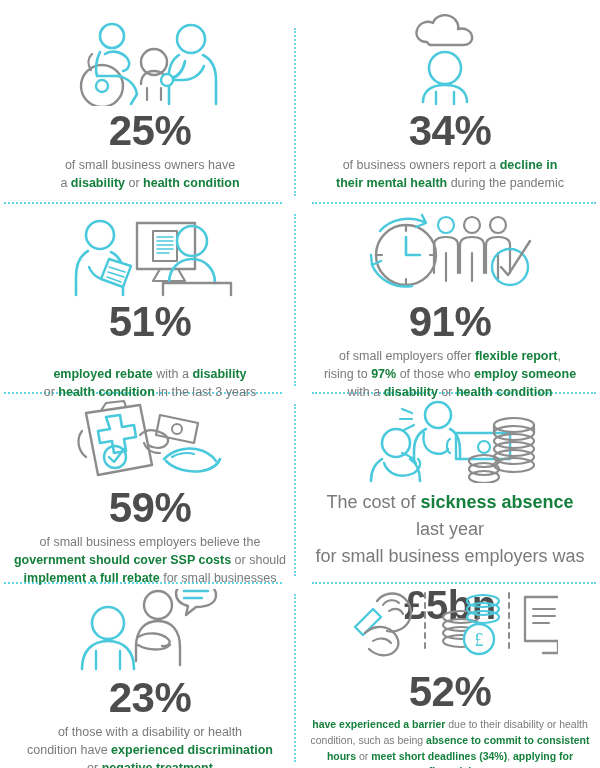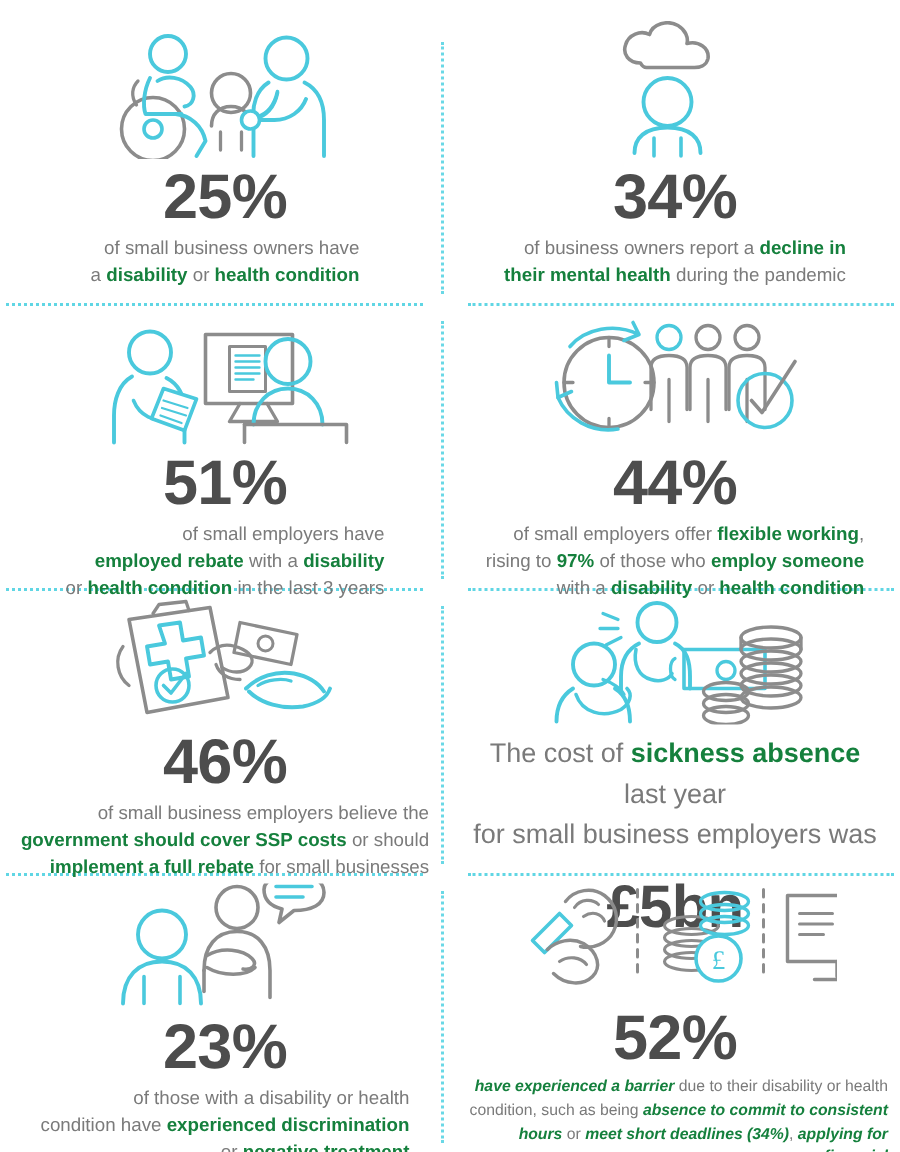--- a/index.html
+++ b/index.html
@@ -69,32 +69,31 @@
     font-family: "Liberation Sans", sans-serif;
   }
   .stat.money { font-size: 40px; margin-top: 15px; }
 
   .caption {
     font-size: 12.5px;
     line-height: 1.45;
     color: #7a7a7a;
     max-width: 280px;
     font-family: "Liberation Sans", sans-serif;
-    text-align: right;
   }
   .caption.tiny {
     font-size: 10.5px;
     line-height: 1.5;
     max-width: 290px;
   }
   .hl {
     color: #15803d;
     font-weight: bold;
   }
-  .caption.tiny .hl { font-weight: bold; font-style: italic; }
+  .caption.tiny .hl { font-weight: bold; }
   .pre-caption {
     font-size: 18px;
     line-height: 1.5;
     color: #7a7a7a;
     max-width: 280px;
     margin-top: 6px;
   }
 </style>
 </head>
 <body>
@@ -181,21 +180,21 @@
         <path d="M44 56 L60 61 M43 61 L59 66 M42 66 L56 71" stroke="#4ac9dd" stroke-width="1.5"></path>
 
         <circle cx="127" cy="30" r="15" stroke="#4ac9dd" stroke-width="2.6"></circle>
         <path d="M104 72 C104 58 114 48 127 48 C140 48 150 58 150 72" stroke="#4ac9dd" stroke-width="2.6"></path>
         <path d="M98 72 L166 72 L166 84" stroke="#8c8c8c" stroke-width="2.4"></path>
         <path d="M98 72 L98 84" stroke="#8c8c8c" stroke-width="2.4"></path>
       </svg>
     </div>
     <div class="stat">51%</div>
     <div class="caption">
-      <span>of small employers have</span><br>
+      <br>
       <span><span class="hl">employed rebate</span> with a <span class="hl">disability</span></span><br>
       <span>or <span class="hl">health condition</span> in the last 3 years</span>
     </div>
   </div>
 
   <div class="panel pad-top-md">
     <div class="icon-wrap">
       <svg width="185" height="86" viewBox="0 0 185 86" fill="none" stroke-linecap="round" stroke-linejoin="round">
 
         <circle cx="48" cy="44" r="30" stroke="#8c8c8c" stroke-width="2.4"></circle>
@@ -211,23 +210,23 @@
         <circle cx="140" cy="14" r="8" stroke="#8c8c8c" stroke-width="2.2"></circle>
         <path d="M76 62 L76 34 C76 29 80 26 88 26 C96 26 100 29 100 34 L100 62" stroke="#8c8c8c" stroke-width="2.2"></path>
         <path d="M102 62 L102 34 C102 29 106 26 114 26 C122 26 126 29 126 34 L126 62" stroke="#8c8c8c" stroke-width="2.2"></path>
         <path d="M128 62 L128 34 C128 29 132 26 140 26 C148 26 152 29 152 34 L152 62" stroke="#8c8c8c" stroke-width="2.2"></path>
         <path d="M88 42 L88 70 M114 42 L114 70 M140 42 L140 70" stroke="#8c8c8c" stroke-width="2.2"></path>
 
         <circle cx="152" cy="56" r="18" stroke="#4ac9dd" stroke-width="2.4"></circle>
         <path d="M143 56 L150 64 L172 30" stroke="#8c8c8c" stroke-width="2.4"></path>
       </svg>
     </div>
-    <div class="stat">44%</div>
-    <div class="caption">
-      <span>of small employers offer <span class="hl">flexible working</span>,</span><br>
+    <div class="stat">91%</div>
+    <div class="caption">
+      <span>of small employers offer <span class="hl">flexible report</span>,</span><br>
       <span>rising to <span class="hl">97%</span> of those who <span class="hl">employ someone</span></span><br>
       <span>with a <span class="hl">disability</span> or <span class="hl">health condition</span></span>
     </div>
   </div>
 
   <div class="panel pad-top-sm">
     <div class="icon-wrap">
       <svg width="165" height="84" viewBox="0 0 165 84" fill="none" stroke-linecap="round" stroke-linejoin="round">
 
         <path d="M18 14 L72 6 L84 66 L30 76 Z" stroke="#8c8c8c" stroke-width="2.4"></path>
@@ -243,21 +242,21 @@
         <circle cx="109" cy="30" r="5" stroke="#8c8c8c" stroke-width="2"></circle>
 
         <path d="M72 36 C78 30 86 30 94 34 C100 37 102 42 98 46 C94 50 86 50 80 46" stroke="#8c8c8c" stroke-width="2.2"></path>
         <path d="M76 44 C78 50 84 54 92 54" stroke="#8c8c8c" stroke-width="2.2"></path>
 
         <path d="M96 60 C104 52 116 48 128 50 C138 52 144 56 148 62" stroke="#4ac9dd" stroke-width="2.6"></path>
         <path d="M98 62 C106 70 120 74 134 72 C144 70 150 66 152 60" stroke="#4ac9dd" stroke-width="2.6"></path>
         <path d="M104 58 C110 54 120 53 126 55" stroke="#4ac9dd" stroke-width="2.2"></path>
       </svg>
     </div>
-    <div class="stat">46%</div>
+    <div class="stat">59%</div>
     <div class="caption">
       <span>of small business employers believe the</span><br>
       <span><span class="hl">government should cover SSP costs</span> or should</span><br>
       <span><span class="hl">implement a full rebate</span> for small businesses</span>
     </div>
   </div>
 
   <div class="panel pad-top-sm">
     <div class="icon-wrap">
       <svg width="180" height="84" viewBox="0 0 180 84" fill="none" stroke-linecap="round" stroke-linejoin="round">

